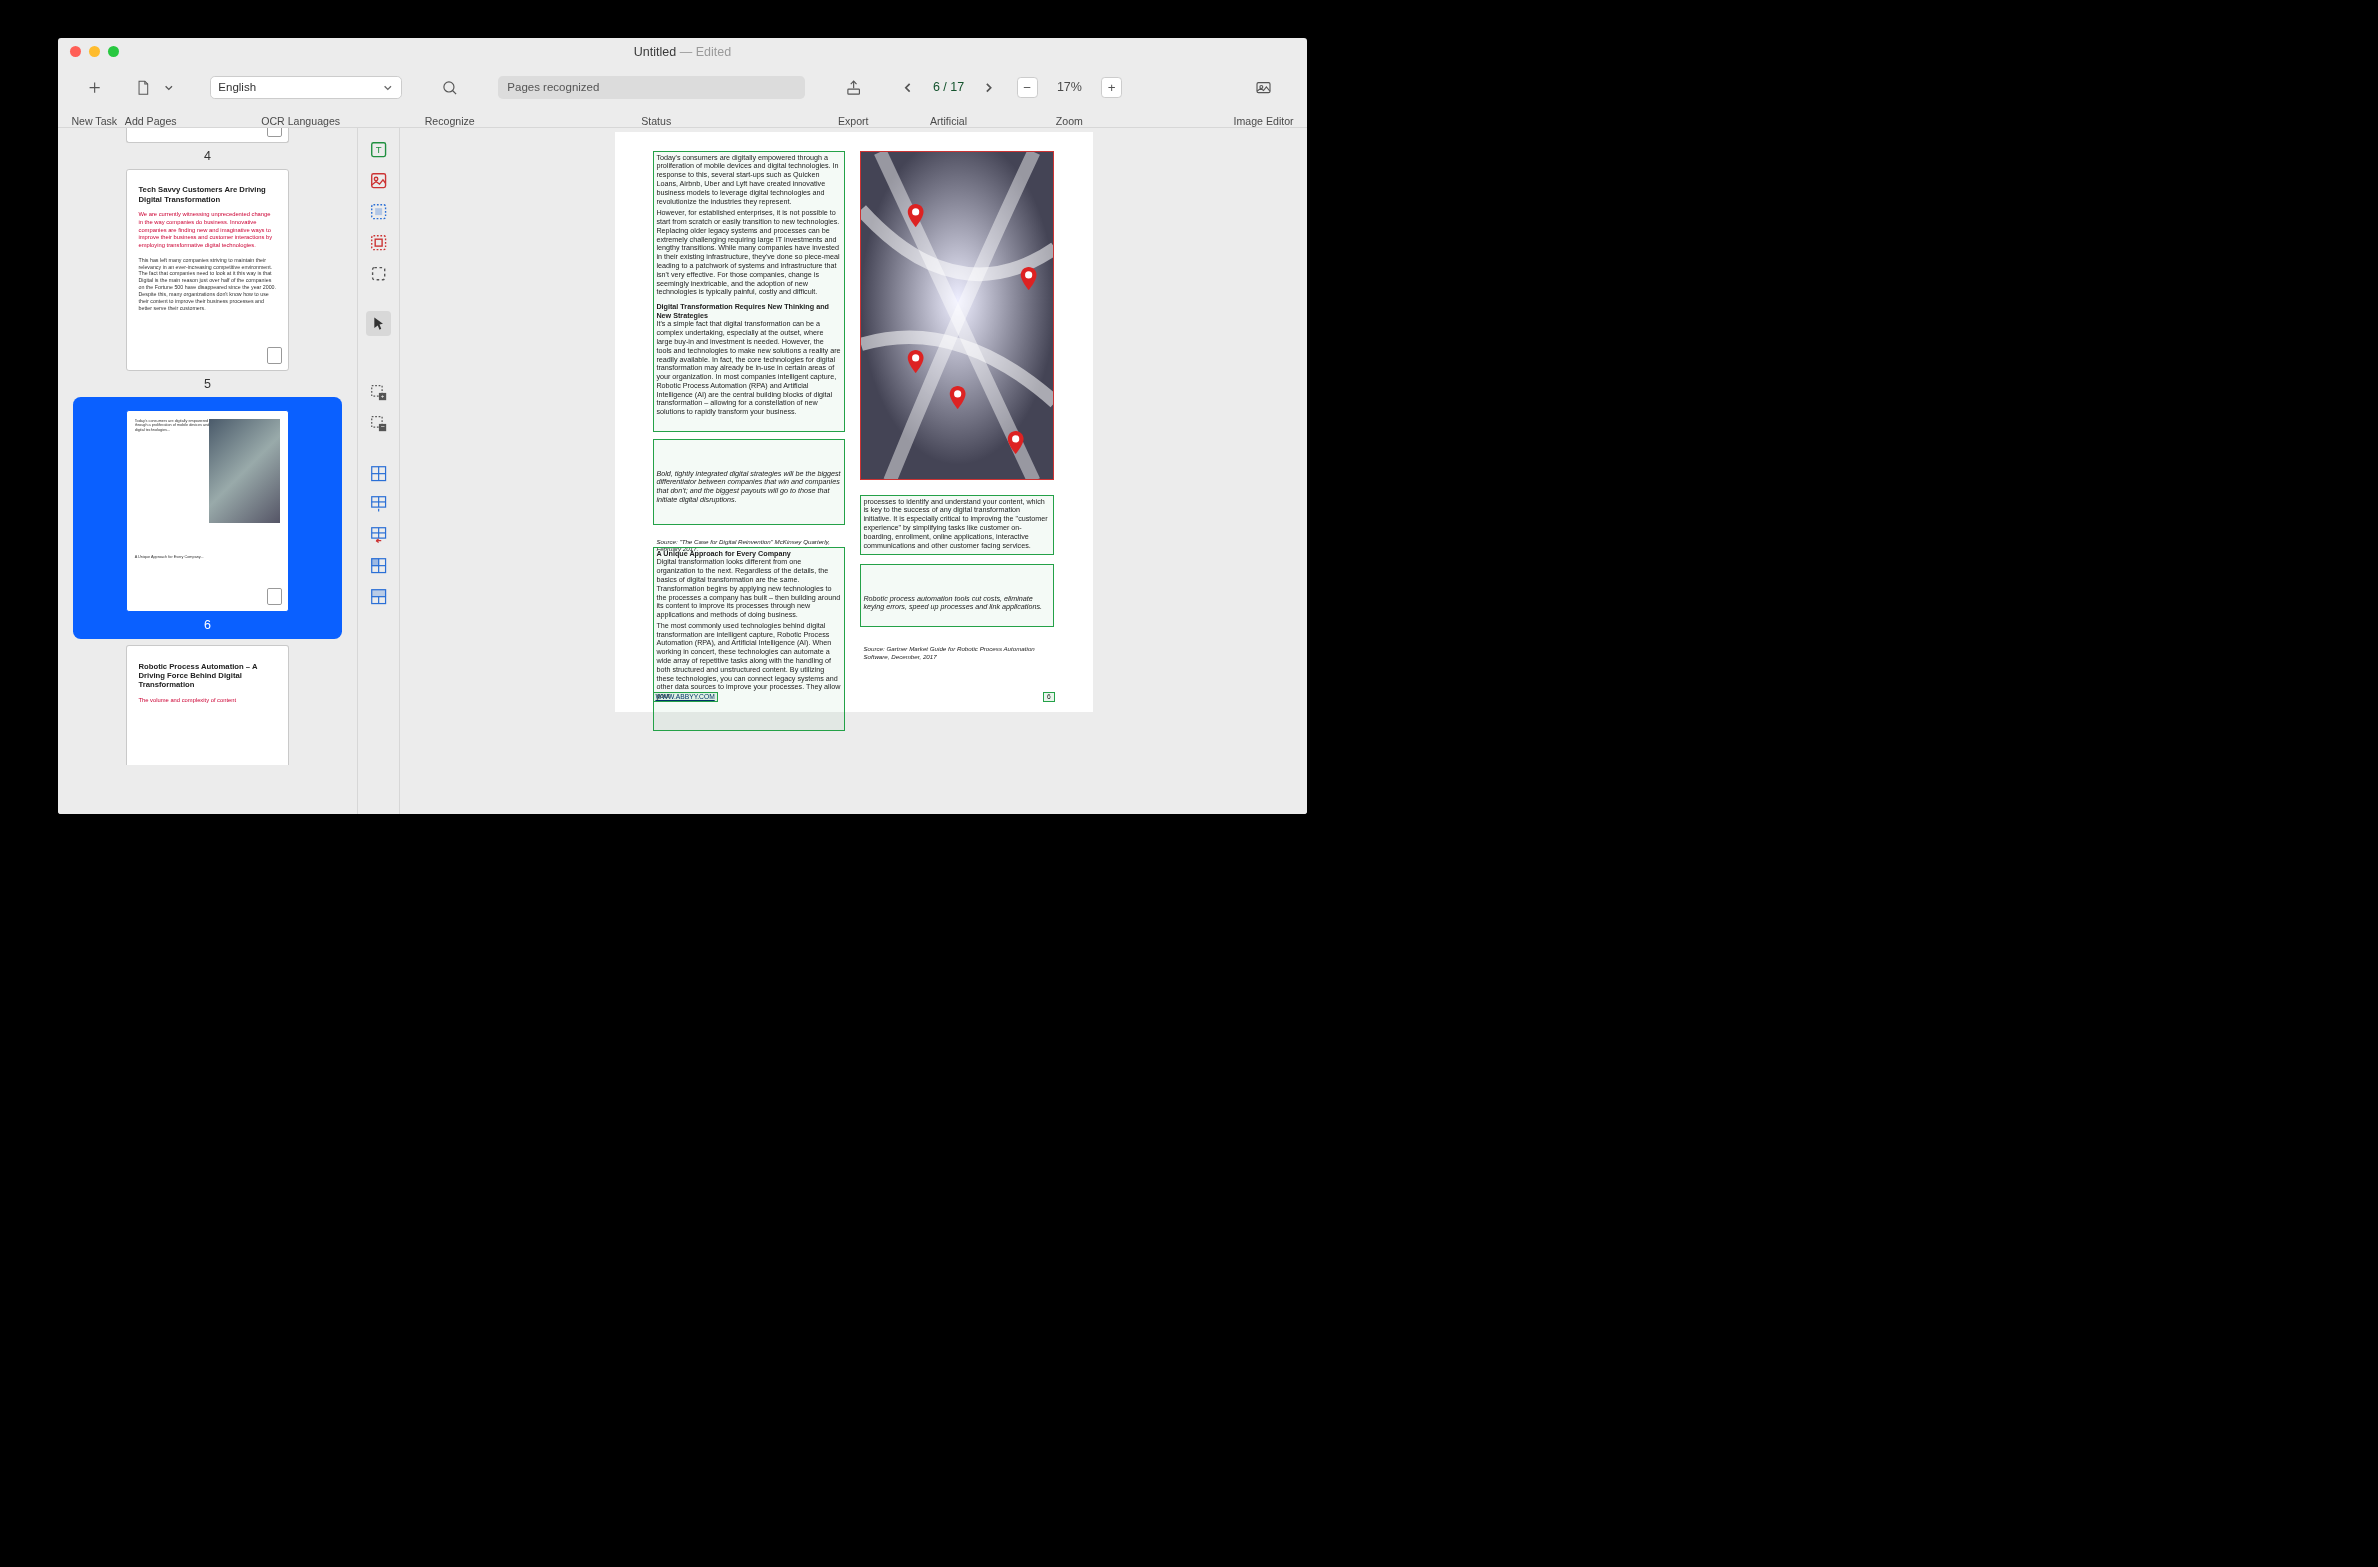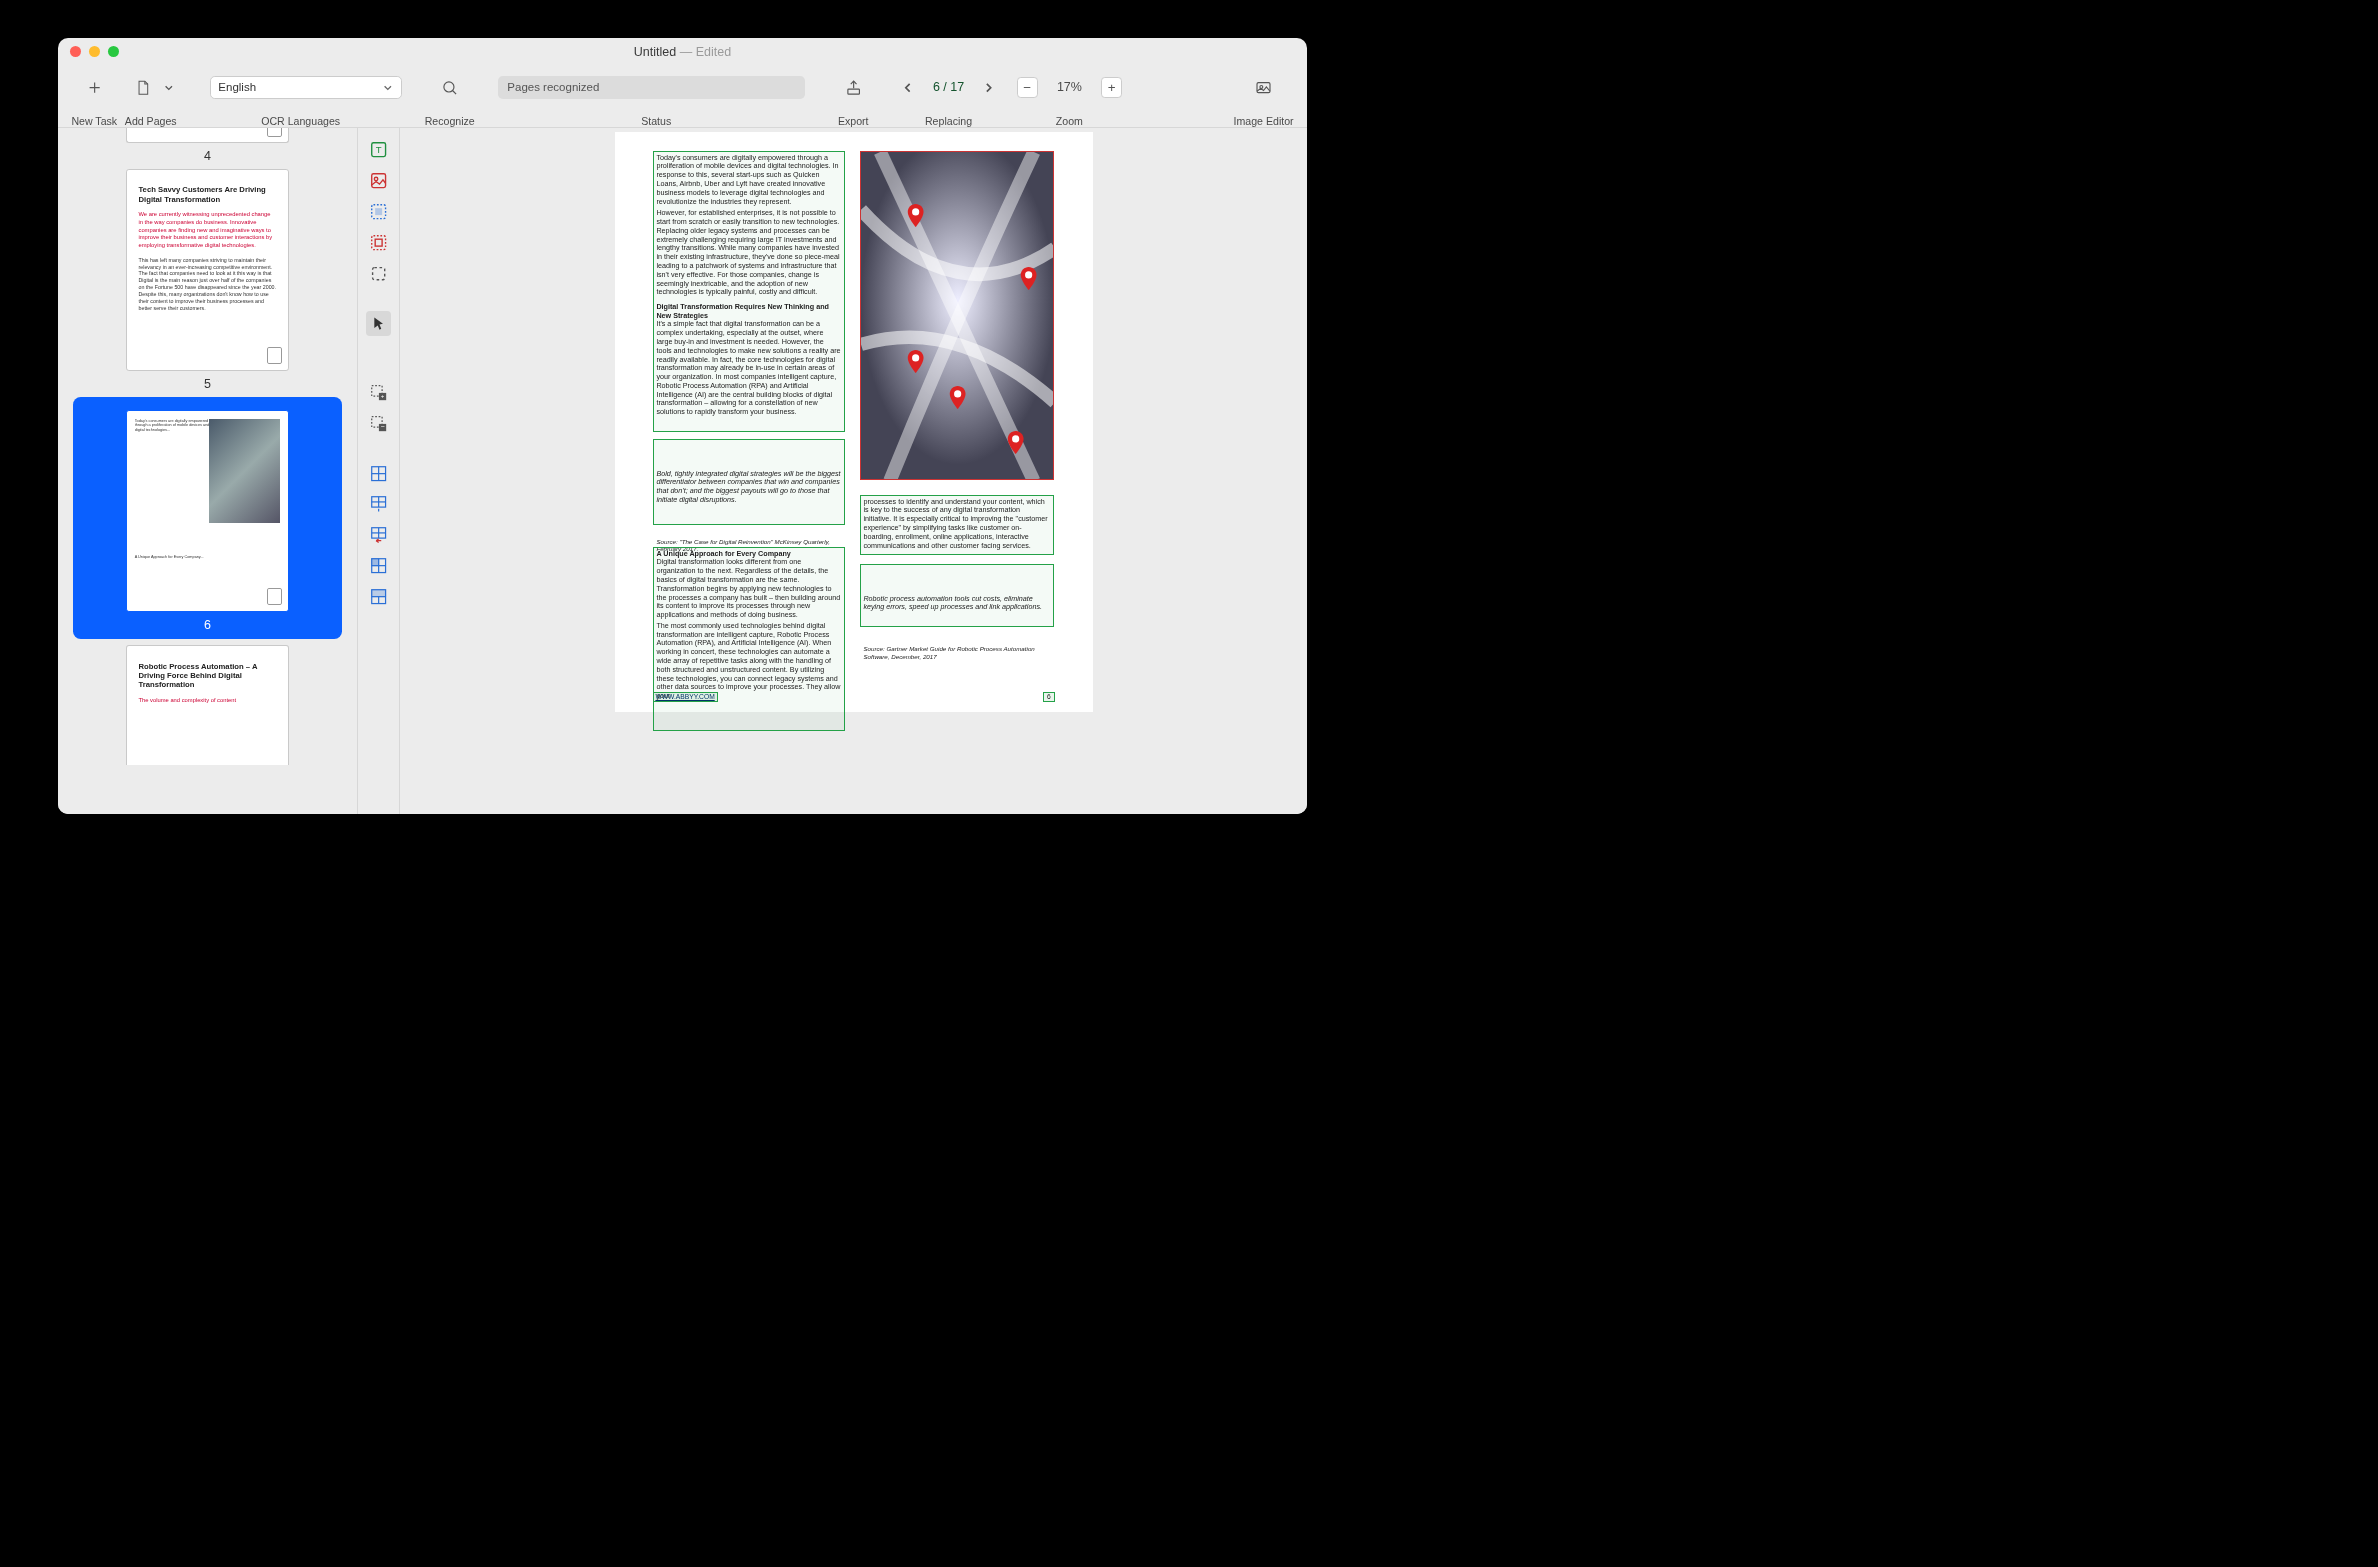--- a/index.html
+++ b/index.html
@@ -1,17 +1,17 @@
 <!DOCTYPE html>
 <html><head>
 <meta charset="utf-8">
 <style>
 * { margin:0; padding:0; box-sizing:border-box; }
 html,body { width:100%; height:100%; background:#000; font-family:-apple-system,BlinkMacSystemFont,"Helvetica Neue",sans-serif; font-size:11.5px; color:#333; }
-.window { position:absolute; left:58px; top:38px; width:1249px; height:776px; background:#ececec; border-radius:10px; overflow:hidden; box-shadow:0 9.6px 38px rgba(0,0,0,.5); display:flex; flex-direction:column; }
+.window { position:absolute; left:58px; top:38px; width:1249px; height:776px; background:#ececec; border-radius:3px; overflow:hidden; box-shadow:0 9.6px 38px rgba(0,0,0,.5); display:flex; flex-direction:column; }
 .titlebar { height:27px; display:flex; align-items:center; justify-content:center; position:relative; font-size:12.5px; color:#3a3a3a; }
 .traffic { position:absolute; left:11.5px; top:7.7px; display:flex; gap:7.7px; }
 .tl { width:11.5px; height:11.5px; border-radius:50%; }
 .tl.red{background:#ff5f57;} .tl.yel{background:#febc2e;} .tl.grn{background:#28c840;}
 .title-sub{color:#9a9a9a;}
 .toolbar { height:63px; display:flex; align-items:flex-start; padding:5.8px 13.4px 0 13.4px; gap:0; border-bottom:1px solid #d7d7d7; background:#ececec; }
 .tool-group{display:flex; flex-direction:column; align-items:center; justify-content:flex-end; height:56px; font-size:10.6px; color:#4a4a4a;}
 .tool-group .row{display:flex; gap:5.8px; align-items:center; height:29px;}
 .icon-btn{ width:31px; height:25px; display:flex; align-items:center; justify-content:center; color:#555; border-radius:4.8px;}
 .tool-label{font-size:10.6px; margin-top:13px;}
@@ -148,21 +148,21 @@
               <polyline points="8,2 4,6 8,10"></polyline>
             </svg>
         </div>
         <span class="nav-page">6 / 17</span>
         <div class="icon-btn" style="width:21px;">
           <svg viewBox="0 0 12 12" width="11.5" height="11.5" fill="none" stroke="#555" stroke-width="1.8">
               <polyline points="4,2 8,6 4,10"></polyline>
             </svg>
         </div>
       </div>
-      <div class="tool-label">Replacing</div>
+      <div class="tool-label">Artificial</div>
     </div>
     <div style="width:17.3px"></div>
     <div class="tool-group">
       <div class="row zoom-cluster">
         <div class="zoom-btn">−</div>
         <span class="zoom-val">17%</span>
         <div class="zoom-btn">+</div>
       </div>
       <div class="tool-label">Zoom</div>
     </div>

